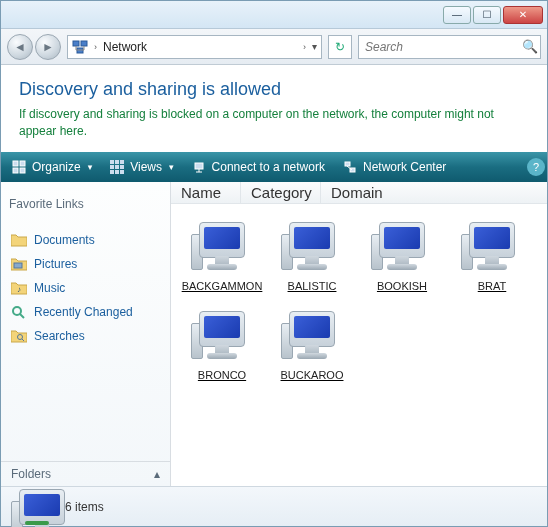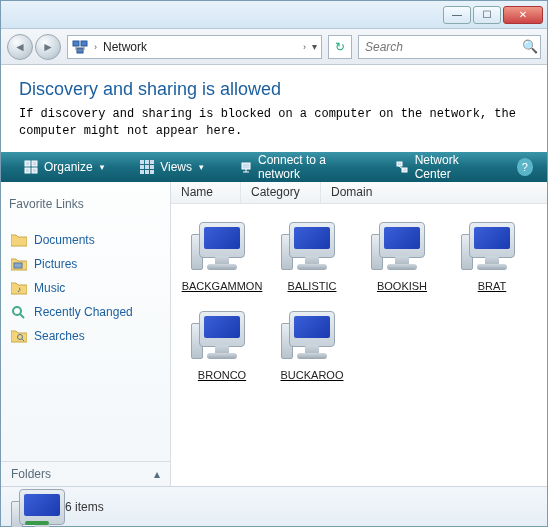--- a/index.html
+++ b/index.html
@@ -14,36 +14,36 @@
   .addrbar { flex: 1; height: 24px; border: 1px solid #a7b6c2; background: #fff; display: flex; align-items: center; padding: 0 4px; gap: 6px; }
   .addricon { width: 16px; height: 16px; display: flex; align-items: center; justify-content: center; }
   .addrtext { flex: 1; color: #222; }
   .addrdrop { color: #555; font-size: 10px; }
   .refresh { width: 24px; height: 24px; border: 1px solid #a7b6c2; background: #fff; display: flex; align-items: center; justify-content: center; color: #2a7; }
   .searchbox { width: 183px; height: 24px; border: 1px solid #a7b6c2; background: #fff; display: flex; align-items: center; padding: 0 6px; }
   .searchbox input { border: none; outline: none; flex: 1; font-style: italic; color: #888; font-size: 12px; background: transparent; }
   .searchbox .mag { color: #6b8; font-size: 13px; }
   .infoarea { padding: 14px 18px 12px 18px; }
   .infohdr { color: #1b5f9e; font-size: 18px; font-weight: 400; margin-bottom: 6px; }
-  .infotxt { color: #000000; font-size: 12px; line-height: 1.4; font-family: Liberation Mono, monospace; }
-  .cmdbar { height: 30px; background: linear-gradient(#3a95a8, #1a6d81 50%, #0f5a6e); display: flex; align-items: center; padding: 0 14px; gap: 19px; color: #fff; }
+  .infotxt { color: #15803d; font-size: 12px; line-height: 1.4; }
+  .cmdbar { height: 30px; background: linear-gradient(#3a95a8, #1a6d81 50%, #0f5a6e); display: flex; align-items: center; padding: 0 2px; gap: 1px; color: #fff; }
   .cmditem { display: flex; align-items: center; gap: 5px; padding: 3px 8px; border-radius: 3px; cursor: pointer; font-size: 12px; }
   .cmdicon { width: 16px; height: 16px; display: flex; align-items: center; justify-content: center; font-size: 12px; }
   .cmddrop { font-size: 9px; margin-left: 2px; }
   .helpbtn { margin-left: auto; width: 18px; height: 18px; border-radius: 50%; background: #5bb5c9; color: #fff; display: flex; align-items: center; justify-content: center; font-size: 11px; }
   .body { flex: 1; display: flex; min-height: 0; }
   .sidebar { width: 170px; border-right: 1px solid #d8dde2; display: flex; flex-direction: column; background: linear-gradient(#fdfefe,#f3f7fa); }
   .favhdr { padding: 15px 8px; color: #5a6b7a; font-size: 12px; }
   .favlist { padding: 2px 0; }
   .favitem { display: flex; align-items: center; gap: 7px; padding: 4px 10px; color: #1b5f9e; cursor: pointer; }
   .favicon { width: 16px; height: 16px; display: flex; align-items: center; justify-content: center; }
   .foldersbar { margin-top: auto; border-top: 1px solid #d8dde2; padding: 5px 10px; color: #5a6b7a; display: flex; align-items: flex-start; justify-content: space-between; cursor: pointer; }
   .main { flex: 1; display: flex; flex-direction: column; background: #fff; }
   .colhdr { height: 22px; border-bottom: 1px solid #e1e6ea; display: flex; align-items: center; background: linear-gradient(#fbfcfd,#eef2f5); }
-  .col { padding: 0 10px; color: #333; font-size: 12px; border-right: 1px solid #e1e6ea; height: 100%; display: flex; align-items: center; cursor: pointer; }
+  .col { padding: 0 10px; color: #333; font-size: 15px; border-right: 1px solid #e1e6ea; height: 100%; display: flex; align-items: center; cursor: pointer; }
   .col:last-child { border-right: none; flex: 1; }
   .itemsgrid { flex: 1; overflow: auto; padding: 12px 8px; }
   .itemsrow { display: flex; flex-wrap: wrap; gap: 8px 4px; }
   .netitem { width: 86px; display: flex; flex-direction: column; align-items: center; text-align: center; cursor: pointer; padding: 4px 2px; border-radius: 3px; text-decoration: underline; }
   .compicon { width: 62px; height: 56px; position: relative; }
   .monitor { position: absolute; left: 8px; top: 2px; width: 46px; height: 36px; background: linear-gradient(#e8eef3,#c7d1da); border: 1px solid #9aa7b2; border-radius: 4px; }
   .screen { position: absolute; left: 4px; top: 4px; right: 4px; bottom: 8px; background: linear-gradient(135deg,#3a5fd8,#1a3bb0); border-radius: 2px; }
   .stand { position: absolute; left: 24px; top: 36px; width: 14px; height: 10px; background: linear-gradient(#d0d8df,#aab6c0); border-radius: 2px; }
   .base { position: absolute; left: 16px; top: 44px; width: 30px; height: 6px; background: linear-gradient(#d0d8df,#9aa7b2); border-radius: 3px; }
   .tower { position: absolute; left: 0; top: 14px; width: 12px; height: 36px; background: linear-gradient(#e8eef3,#b8c3cc); border: 1px solid #9aa7b2; border-radius: 2px; }

